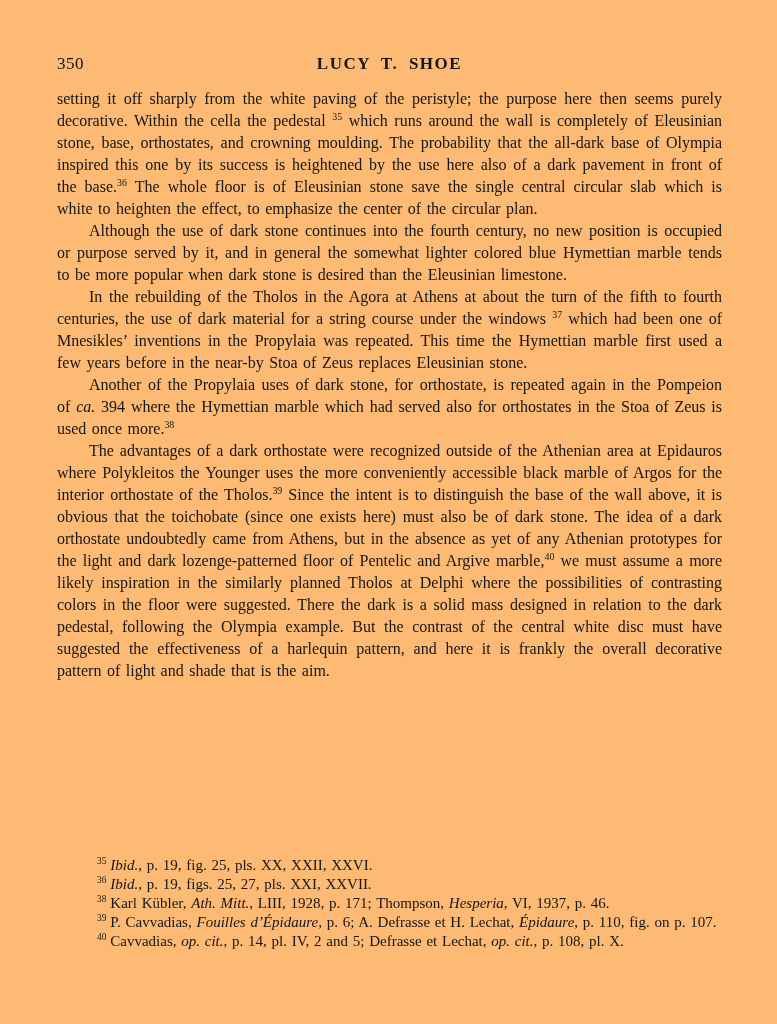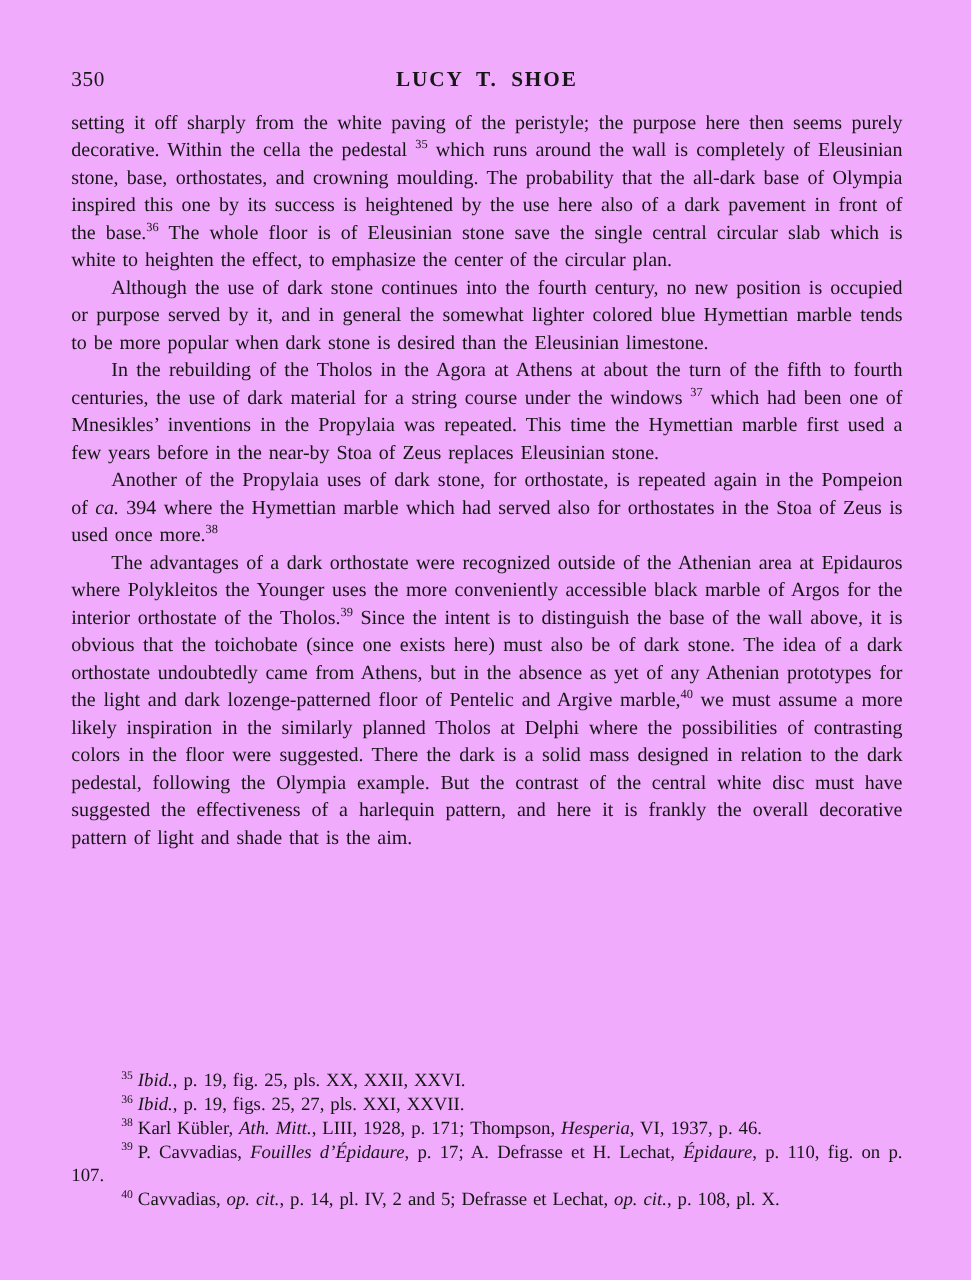--- a/index.html
+++ b/index.html
@@ -5,21 +5,21 @@
   html, body {
     margin: 0;
     padding: 0;
     background: #e8e8e6;
   }
   .page {
     position: relative;
     width: 777px;
     height: 1024px;
     margin: 0 auto;
-    background: #f0abfc;
+    background: #fdba74;
     color: #161616;
     font-family: "Liberation Serif", "DejaVu Serif", serif;
     overflow: hidden;
   }
   .running-head {
     position: absolute;
     top: 52px;
     left: 57px;
     width: 665px;
     height: 24px;
@@ -98,17 +98,17 @@
     <p class="indent"><span>Although the use of dark stone continues into the fourth century, no new position is occupied or purpose served by it, and in general the somewhat lighter colored blue Hymettian marble tends to be more popular when dark stone is desired than the Eleusinian limestone.</span></p>
     <p class="indent"><span>In the rebuilding of the Tholos in the Agora at Athens at about the turn of the fifth to fourth centuries, the use of dark material for a string course under the windows </span><sup>37</sup><span> which had been one of Mnesikles’ inventions in the Propylaia was repeated.  This time the Hymettian marble first used a few years before in the near-by Stoa of Zeus replaces Eleusinian stone.</span></p>
     <p class="indent"><span>Another of the Propylaia uses of dark stone, for orthostate, is repeated again in the Pompeion of </span><i>ca.</i><span> 394 where the Hymettian marble which had served also for orthostates in the Stoa of Zeus is used once more.</span><sup>38</sup></p>
     <p class="indent"><span>The advantages of a dark orthostate were recognized outside of the Athenian area at Epidauros where Polykleitos the Younger uses the more conveniently accessible black marble of Argos for the interior orthostate of the Tholos.</span><sup>39</sup><span>  Since the intent is to distinguish the base of the wall above, it is obvious that the toichobate (since one exists here) must also be of dark stone.  The idea of a dark orthostate undoubtedly came from Athens, but in the absence as yet of any Athenian prototypes for the light and dark lozenge-patterned floor of Pentelic and Argive marble,</span><sup>40</sup><span> we must assume a more likely inspiration in the similarly planned Tholos at Delphi where the possibilities of contrasting colors in the floor were suggested.  There the dark is a solid mass designed in relation to the dark pedestal, following the Olympia example.  But the contrast of the central white disc must have suggested the effectiveness of a harlequin pattern, and here it is frankly the overall decorative pattern of light and shade that is the aim.</span></p>
   </div>
 
   <div class="footnotes">
     <p><sup>35</sup><span><i>Ibid.</i><span>, p. 19, fig. 25, pls. XX, XXII, XXVI.</span></span></p>
     <p><sup>36</sup><span><i>Ibid.</i><span>, p. 19, figs. 25, 27, pls. XXI, XXVII.</span></span></p>
     <p><sup>38</sup><span><span>Karl Kübler, </span><i>Ath. Mitt.</i><span>, LIII, 1928, p. 171; Thompson, </span><i>Hesperia</i><span>, VI, 1937, p. 46.</span></span></p>
-    <p><sup>39</sup><span><span>P. Cavvadias, </span><i>Fouilles d’Épidaure</i><span>, p. 17; A. Defrasse et H. Lechat, </span><i>Épidaure</i><span>, p. 110, fig. on p. 107.</span></span></p>
+    <p><sup>39</sup><span><span>P. Cavvadias, </span><i>Fouilles d’Épidaure</i><span>, p. 6; A. Defrasse et H. Lechat, </span><i>Épidaure</i><span>, p. 110, fig. on p. 107.</span></span></p>
     <p><sup>40</sup><span><span>Cavvadias, </span><i>op. cit.</i><span>, p. 14, pl. IV, 2 and 5; Defrasse et Lechat, </span><i>op. cit.</i><span>, p. 108, pl. X.</span></span></p>
   </div>
 
 </div>
 
 </body></html>

